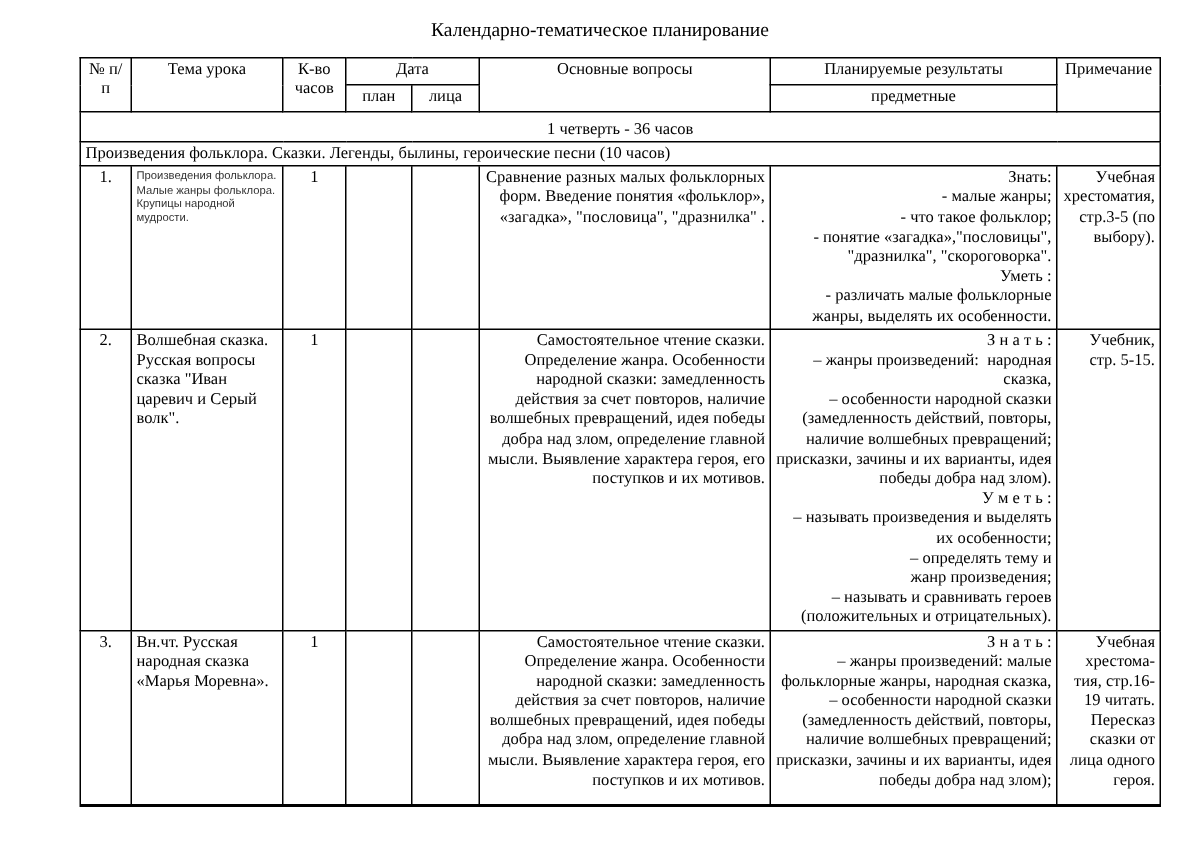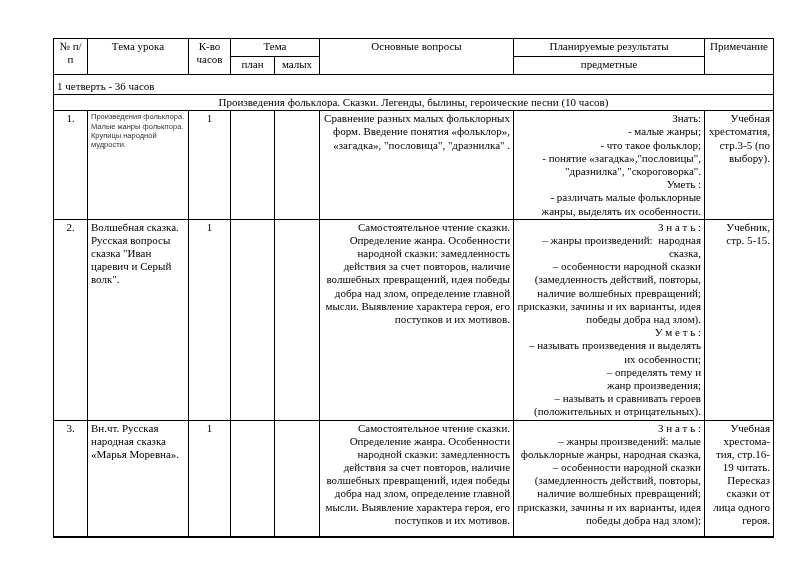--- a/index.html
+++ b/index.html
@@ -52,54 +52,55 @@
     color: #333;
     padding-top: 2px;
     margin-left: 32px;
   }
   tr.hrow  { height: 18px; }
   tr.qrow  { height: 20px; }
   tr.srow  { height: 16px; }
   tr.row1  { height: 105px; }
   tr.row2  { height: 198px; }
   tr.row3  { height: 117px; }
-  td.qcell { vertical-align: bottom; text-align: left; padding-bottom: 1px; margin-top: 13px; }
-  td.scell { vertical-align: middle; text-align: center; }
+  td.qcell { vertical-align: bottom; text-align: center; padding-bottom: 1px; margin-top: 13px; }
+  td.scell { vertical-align: middle; }
 </style>
 </head>
 <body>
 
 <div class="page">
 
+  <div class="doc-title">Календарно-тематическое планирование</div>
 
   <table class="plan">
     <colgroup>
       <col style="width:34px">
       <col style="width:101px">
       <col style="width:42px">
       <col style="width:44px">
       <col style="width:45px">
       <col style="width:194px">
       <col style="width:191px">
       <col style="width:69px">
     </colgroup>
 
     <tbody>
         <tr class="hrow">
       <th rowspan="2">№ п/п</th>
       <th rowspan="2">Тема урока</th>
       <th rowspan="2">К-во часов</th>
-      <th colspan="2">Тема</th>
+      <th colspan="2">Дата</th>
       <th rowspan="2">Основные вопросы</th>
       <th>Планируемые результаты</th>
       <th rowspan="2" class="brk">Примечание</th>
     </tr>
     <tr class="hrow">
       <th>план</th>
-      <th>малых</th>
+      <th>лица</th>
       <th>предметные</th>
     </tr>
 
     <tr class="qrow">
       <td colspan="8" class="qcell">1 четверть - 36 часов</td>
     </tr>
 
     <tr class="srow">
       <td colspan="8" class="scell">Произведения фольклора. Сказки. Легенды, былины, героические песни (10 часов)</td>
     </tr>

